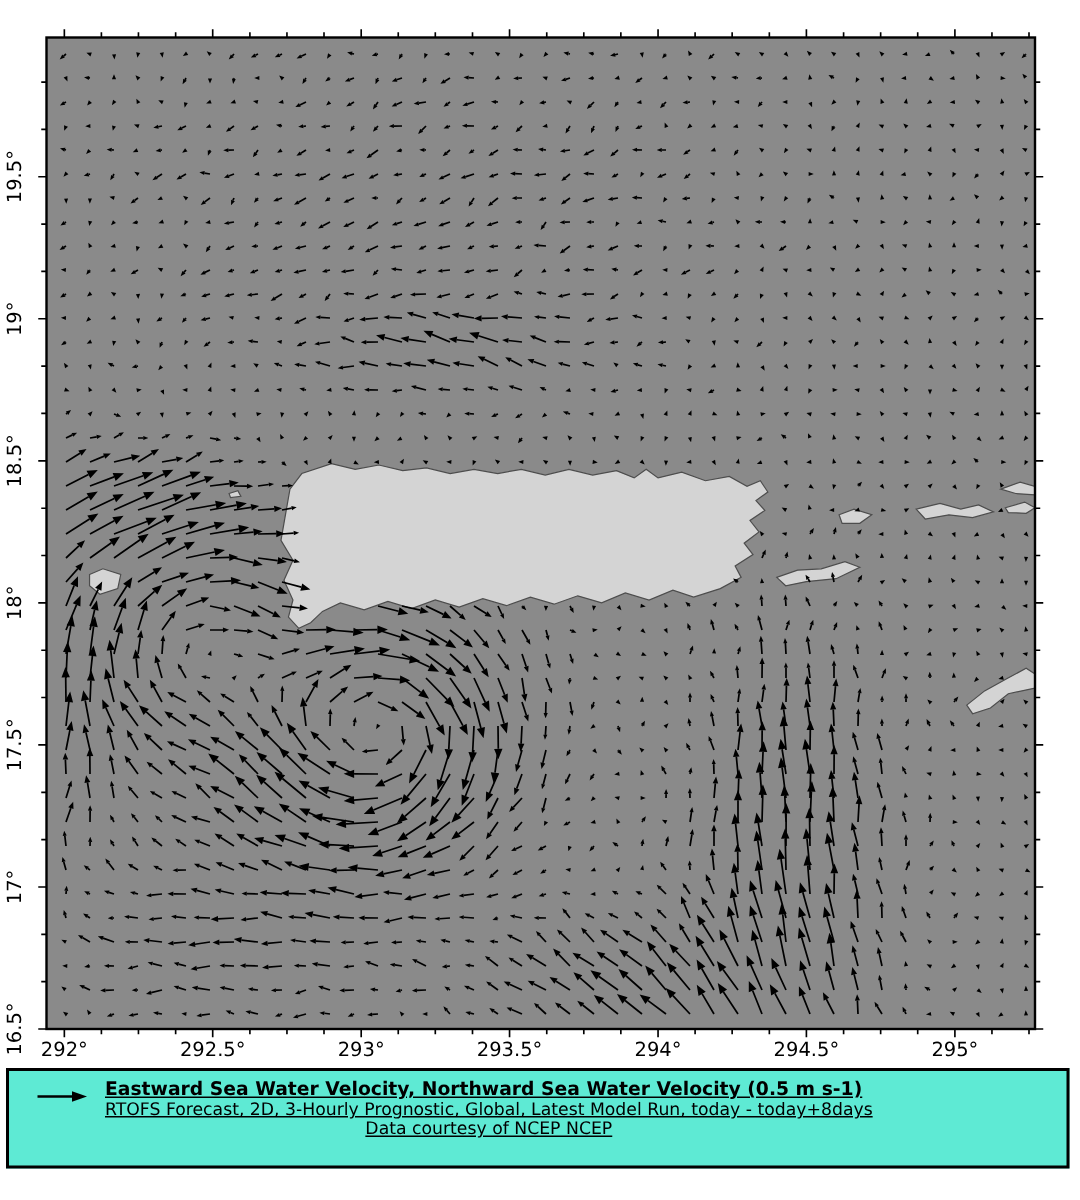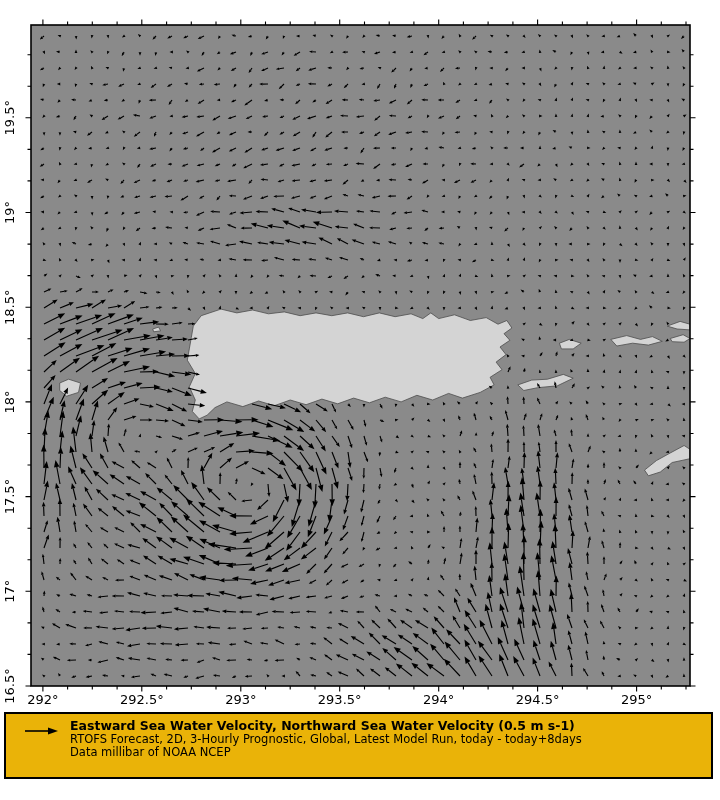--- a/index.html
+++ b/index.html
@@ -5,21 +5,21 @@
   html,body{margin:0;padding:0;background:#ffffff;}
   .page{position:relative;width:720px;height:800px;background:#ffffff;overflow:hidden;
         font-family:"DejaVu Sans","Liberation Sans",sans-serif;}
   #map-svg{position:absolute;left:0;top:0;}
   .legend-box{position:absolute;left:4px;top:712px;width:709px;height:67px;
       border:2px solid #000;box-sizing:border-box;display:flex;align-items:flex-start;
       padding:5px 0 0 0;}
   .legend-arrow{margin:7px 10px 0 18px;flex:0 0 auto;}
   .legend-text{color:#000;}
   .legend-title{font-size:12.5px;font-weight:bold;line-height:14px;}
-  .legend-line{font-size:11.5px;line-height:13px;}
+  .legend-line{font-size:11.5px;line-height:13px;text-align:center;}
 </style>
 </head>
 <body>
 
 <div class="page">
 
   <svg id="map-svg" width="720" height="710">
       <defs>
         <clipPath id="plotclip">
           <rect x="31" y="25" width="659" height="661"></rect>
@@ -58,25 +58,25 @@
         <text x="14" y="686.0" text-anchor="middle" font-size="13px" fill="#000" transform="rotate(-90 14 686.0)">16.5°</text>
         <text x="14" y="591.3" text-anchor="middle" font-size="13px" fill="#000" transform="rotate(-90 14 591.3)">17°</text>
         <text x="14" y="496.6" text-anchor="middle" font-size="13px" fill="#000" transform="rotate(-90 14 496.6)">17.5°</text>
         <text x="14" y="401.9" text-anchor="middle" font-size="13px" fill="#000" transform="rotate(-90 14 401.9)">18°</text>
         <text x="14" y="307.2" text-anchor="middle" font-size="13px" fill="#000" transform="rotate(-90 14 307.2)">18.5°</text>
         <text x="14" y="212.5" text-anchor="middle" font-size="13px" fill="#000" transform="rotate(-90 14 212.5)">19°</text>
         <text x="14" y="117.8" text-anchor="middle" font-size="13px" fill="#000" transform="rotate(-90 14 117.8)">19.5°</text>
       </g>
     </svg>
 
-  <div class="legend-box" id="legend-box" style="background: #eab308; border-color: rgb(0, 0, 0);">
+  <div class="legend-box" id="legend-box" style="background: #5eead4; border-color: rgb(0, 0, 0); text-decoration: underline;">
     <svg class="legend-arrow" width="36" height="10">
       <line x1="1" y1="5" x2="26" y2="5" stroke="#000" stroke-width="1.6"></line>
       <polygon points="34,5 24,1.5 24,8.5" fill="#000"></polygon>
     </svg>
     <div class="legend-text">
       <div class="legend-title">Eastward Sea Water Velocity, Northward Sea Water Velocity (0.5 m s-1)</div>
       <div class="legend-line">RTOFS Forecast, 2D, 3-Hourly Prognostic, Global, Latest Model Run, today - today+8days</div>
-      <div class="legend-line">Data millibar of NOAA NCEP</div>
+      <div class="legend-line">Data courtesy of NCEP NCEP</div>
     </div>
   </div>
 
 </div>
 
 </body></html>

